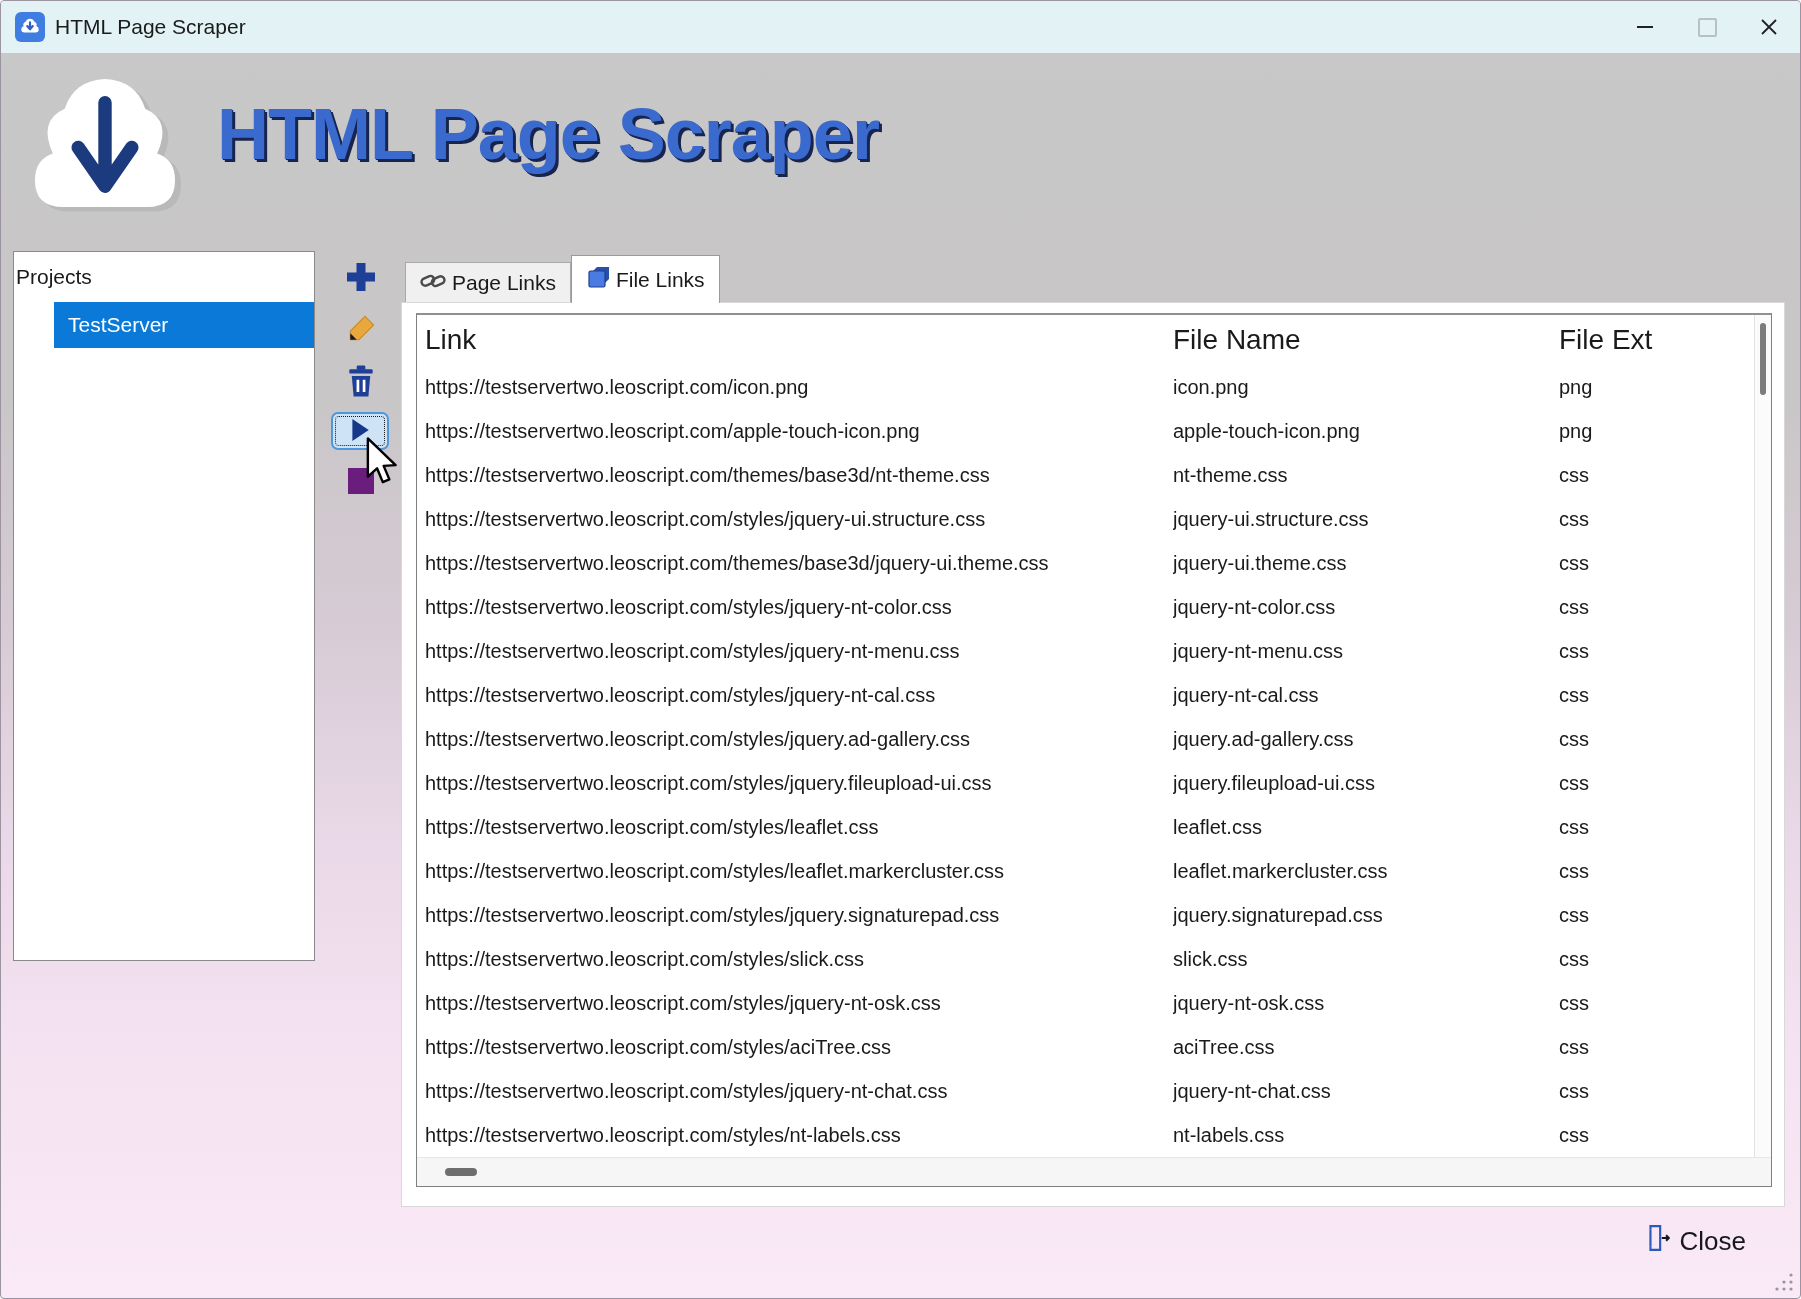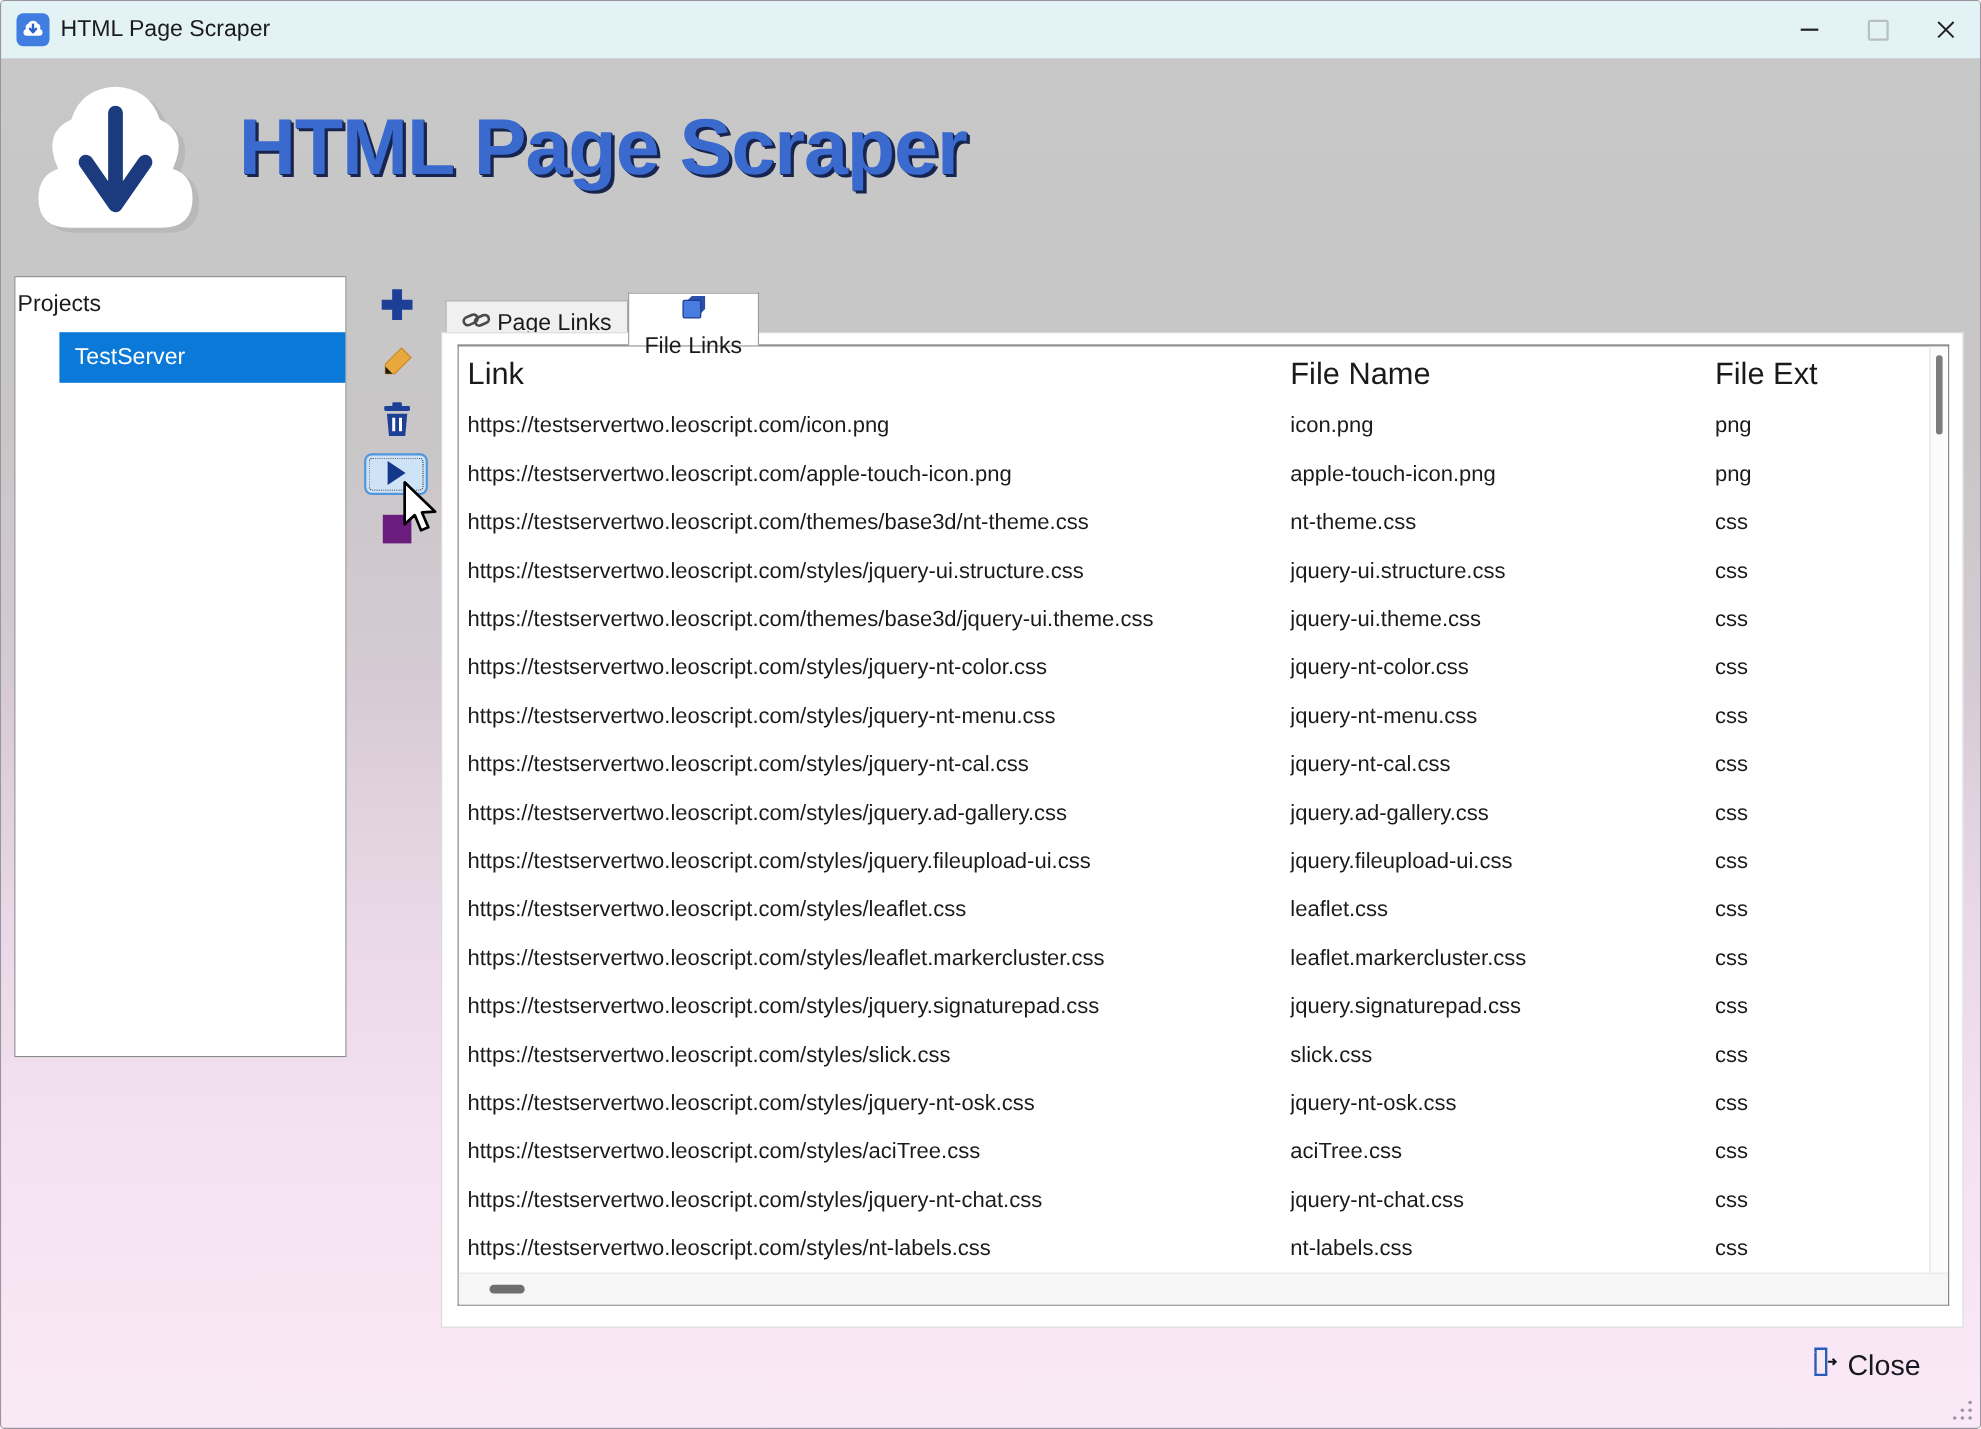--- a/index.html
+++ b/index.html
@@ -24,24 +24,24 @@
   .projects-panel{position:absolute;left:12px;top:250px;width:302px;height:710px;background:#ffffff;border:1px solid #8a8a8a;box-sizing:border-box;}
   .projects-header{height:50px;line-height:50px;padding-left:2px;font-size:21px;color:#1a1a1a;}
   .project-item{height:46px;line-height:46px;padding-left:14px;font-size:21px;}
   .project-item.selected{background:#0b79d8;color:#ffffff;margin-left:40px;}
   
   .toolbar{position:absolute;left:330px;top:255px;width:60px;}
   .tool-btn{width:60px;height:44px;display:flex;align-items:center;justify-content:center;background:transparent;border:none;margin-bottom:8px;cursor:pointer;padding:0;}
   .tool-btn.run{background:#cfe3f6;border:2px solid #4f97dc;border-radius:7px;height:38px;width:58px;position:relative;margin:2px 0 10px 0;}
   .tool-btn.run .focus-ring{position:absolute;inset:2px;border:1px dotted #1a1a1a;border-radius:4px;}
   
-  .tabs{position:absolute;left:404px;top:265px;display:flex;align-items:flex-end;height:48px;text-align:center;}
+  .tabs{position:absolute;left:404px;top:254px;display:flex;align-items:flex-end;height:48px;text-align:center;}
   .tab{display:flex;align-items:center;gap:6px;font-size:21px;color:#1a1a1a;box-sizing:border-box;
     padding:0 14px;background:#f1f0f1;border:1px solid #a9a9a9;border-bottom:none;height:41px;}
-  .tab.active{background:#ffffff;height:48px;z-index:3;border-color:#9a9a9a;flex-direction:column;}
+  .tab.active{background:#ffffff;height:48px;z-index:3;border-color:#9a9a9a;}
   
   .tab-page{position:absolute;left:400px;top:301px;width:1384px;height:905px;background:#ffffff;border:1px solid #d8d8d8;box-sizing:border-box;z-index:2;}
   .ltable{position:absolute;left:14px;top:10px;width:1356px;height:874px;border:1px solid #7f7f7f;border-top:2px solid #909090;box-sizing:border-box;background:#fff;overflow:hidden;}
   .thead{display:flex;height:50px;align-items:center;font-size:28px;color:#1a1a1a;}
   .trow{display:flex;height:44px;align-items:center;font-size:20px;color:#1a1a1a;}
   .tcell{white-space:nowrap;overflow:hidden;}
   .tcell.c0{width:748px;padding-left:8px;}
   .tcell.c1{width:386px;}
   .tcell.c2{flex:1;}
   .vscroll{position:absolute;right:0;top:0;width:16px;height:844px;background:#fbfbfb;border-left:1px solid #e2e2e2;}

